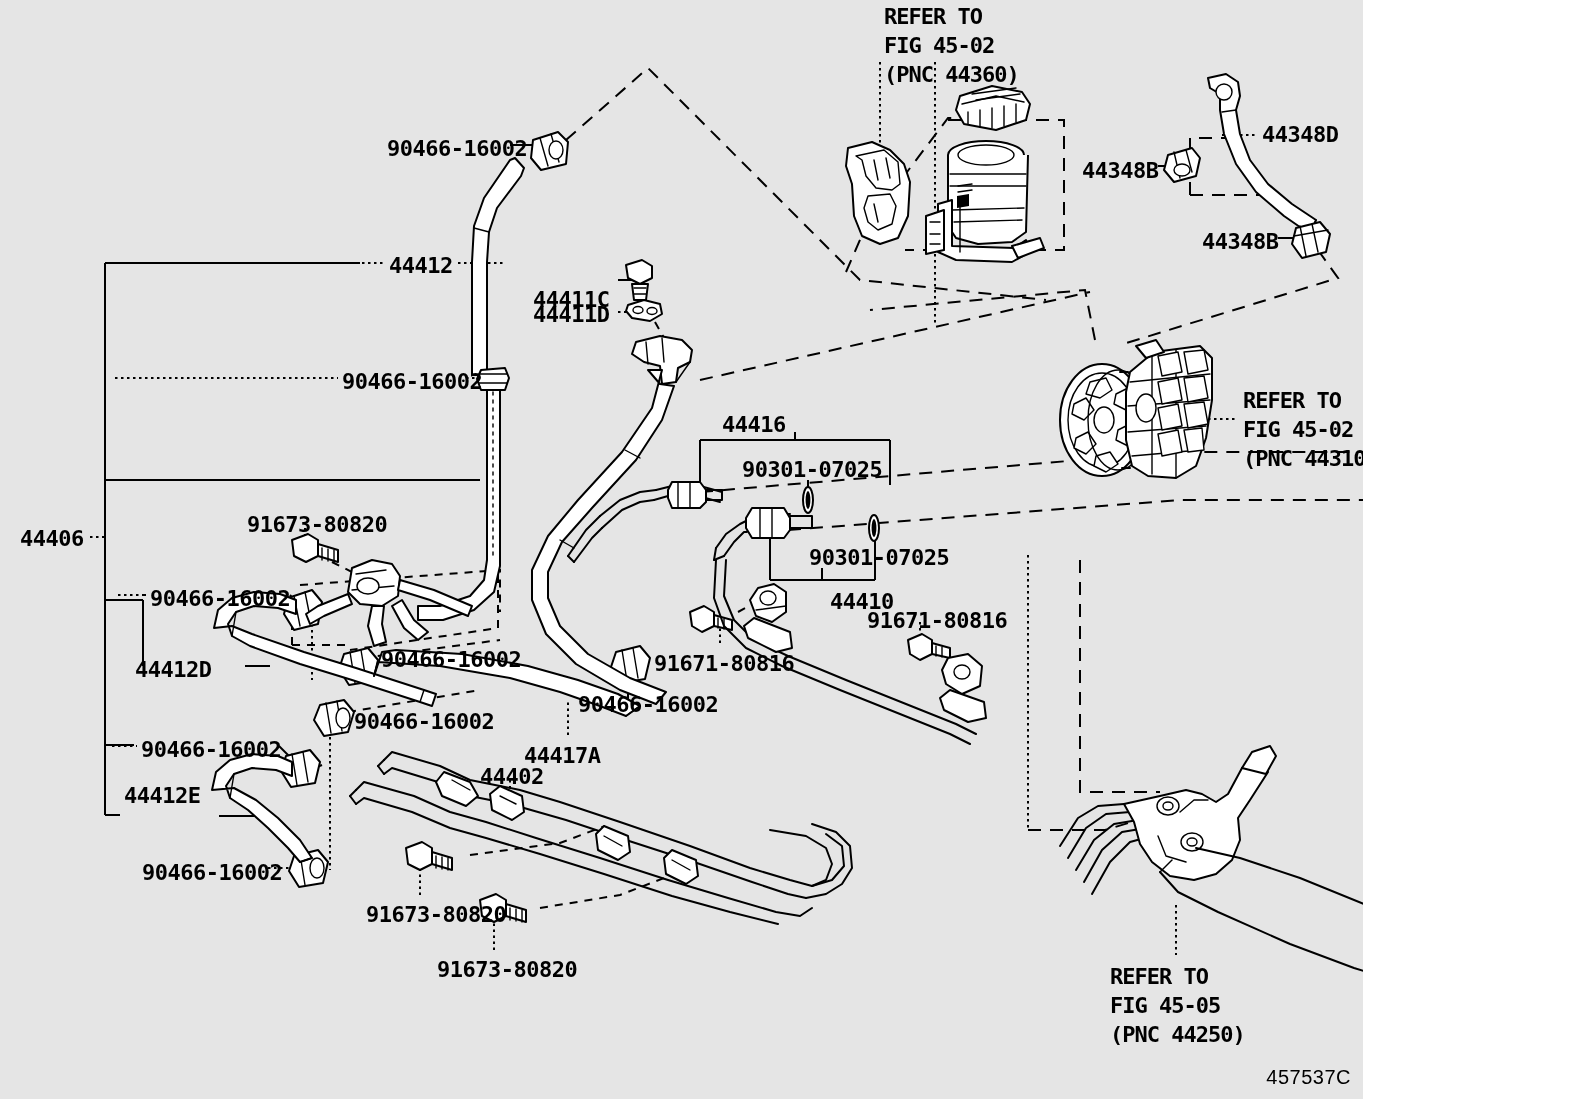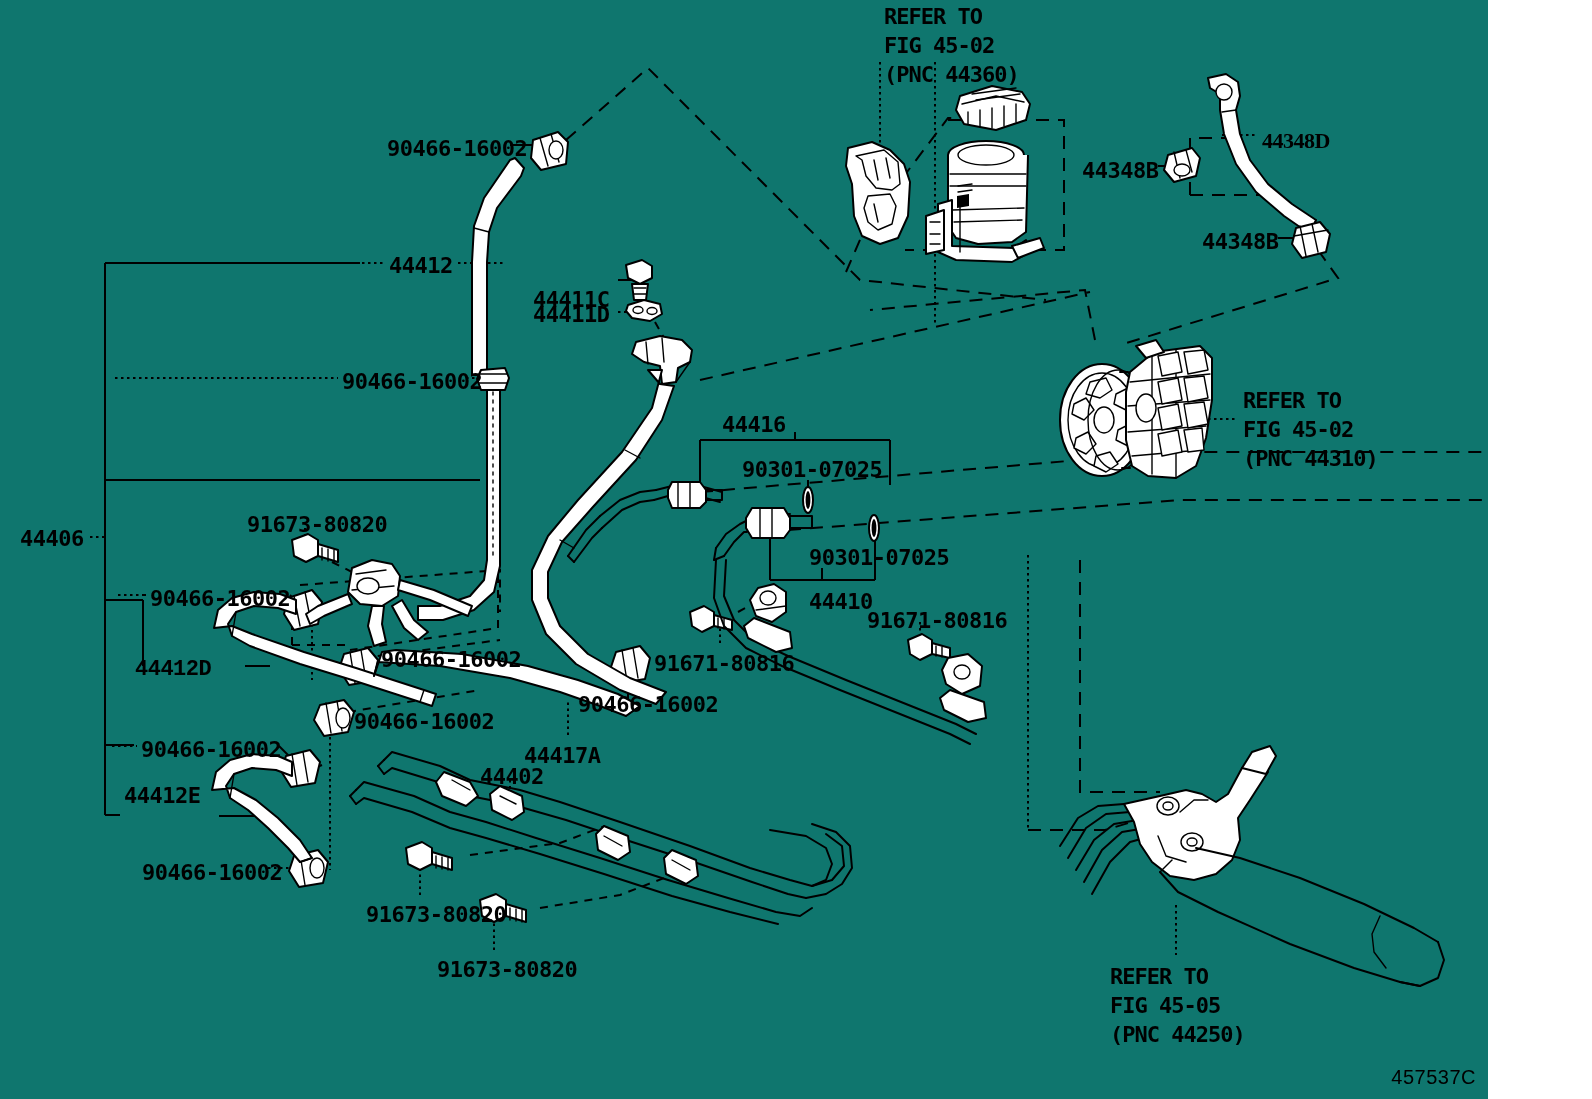--- a/index.html
+++ b/index.html
@@ -5,23 +5,23 @@
   html, body {
     margin: 0;
     padding: 0;
     background: #ffffff;
   }
   body {
     font-family: "DejaVu Sans Mono", monospace;
   }
   #diagram-root {
     position: relative;
-    width: 1488px;
+    width: 1363px;
     height: 1099px;
-    background: #0f766e;
+    background: #e5e5e5;
     overflow: hidden;
   }
   #diagram-svg {
     position: absolute;
     left: 0;
     top: 0;
     width: 1592px;
     height: 1099px;
   }
   .lbl {
@@ -564,39 +564,39 @@
       <path class="sT" d="M1380,916 L1372,934 L1374,952 L1386,968"></path>
       <path class="sT" d="M1160,872 L1172,860"></path>
     </g>
 
   </svg>
 
   <div class="lbl multi" style="left:884px; top:2px;">REFER TO
 FIG 45-02
 (PNC 44360)</div>
   <div class="lbl" style="left:387px; top:134px;">90466-16002</div>
-  <div class="lbl" style="left:1262px; top:126px;font-family:Liberation Serif, serif;">44348D</div>
+  <div class="lbl" style="left:1262px; top:120px;">44348D</div>
   <div class="lbl" style="left:1082px; top:156px;">44348B</div>
   <div class="lbl" style="left:1202px; top:227px;">44348B</div>
   <div class="lbl" style="left:389px; top:251px;text-align:right;">44412</div>
   <div class="lbl" style="left:533px; top:269px;margin-top:16px;">44411C</div>
   <div class="lbl" style="left:533px; top:300px;text-align:right;">44411D</div>
   <div class="lbl" style="left:342px; top:367px;">90466-16002</div>
   <div class="lbl multi" style="left:1243px; top:386px;">REFER TO
 FIG 45-02
 (PNC 44310)</div>
   <div class="lbl" style="left:722px; top:410px;">44416</div>
   <div class="lbl" style="left:742px; top:455px;">90301-07025</div>
   <div class="lbl" style="left:247px; top:510px;">91673-80820</div>
   <div class="lbl" style="left:20px; top:524px;">44406</div>
   <div class="lbl" style="left:809px; top:543px;">90301-07025</div>
   <div class="lbl" style="left:150px; top:584px;">90466-16002</div>
-  <div class="lbl" style="left:809px; top:587px;">44410</div>
+  <div class="lbl" style="left:830px; top:587px;">44410</div>
   <div class="lbl" style="left:867px; top:606px;">91671-80816</div>
-  <div class="lbl" style="left:135px; top:655px;font-family:Liberation Mono, monospace;">44412D</div>
+  <div class="lbl" style="left:135px; top:655px;">44412D</div>
   <div class="lbl" style="left:381px; top:645px;">90466-16002</div>
   <div class="lbl" style="left:654px; top:649px;">91671-80816</div>
   <div class="lbl" style="left:354px; top:707px;">90466-16002</div>
   <div class="lbl" style="left:578px; top:690px;">90466-16002</div>
   <div class="lbl" style="left:504px; top:741px;margin-left:20px;">44417A</div>
   <div class="lbl" style="left:141px; top:735px;">90466-16002</div>
   <div class="lbl" style="left:480px; top:762px;text-align:center;">44402</div>
   <div class="lbl" style="left:124px; top:781px;">44412E</div>
   <div class="lbl" style="left:142px; top:858px;">90466-16002</div>
   <div class="lbl" style="left:366px; top:900px;">91673-80820</div>

